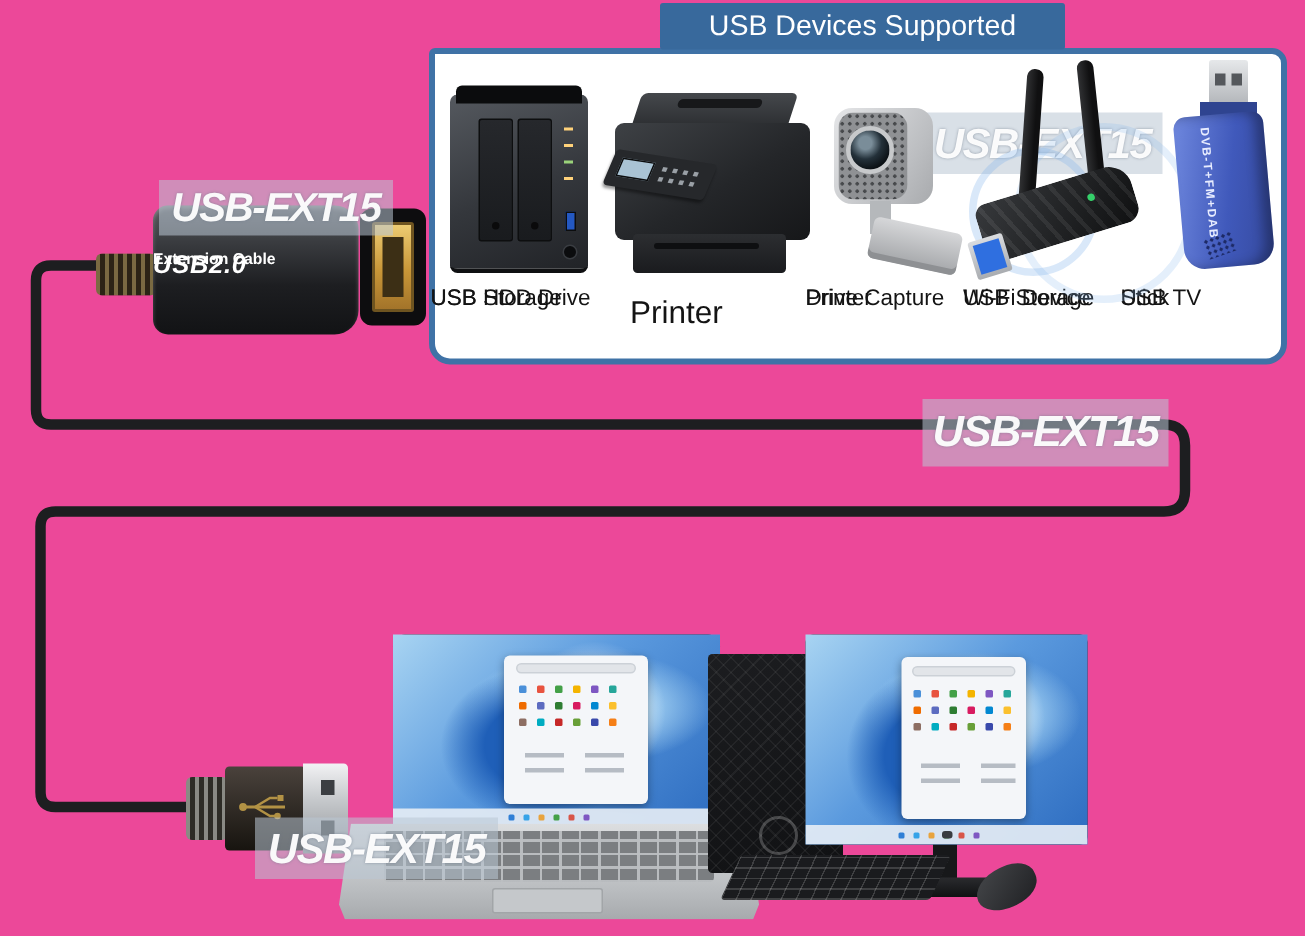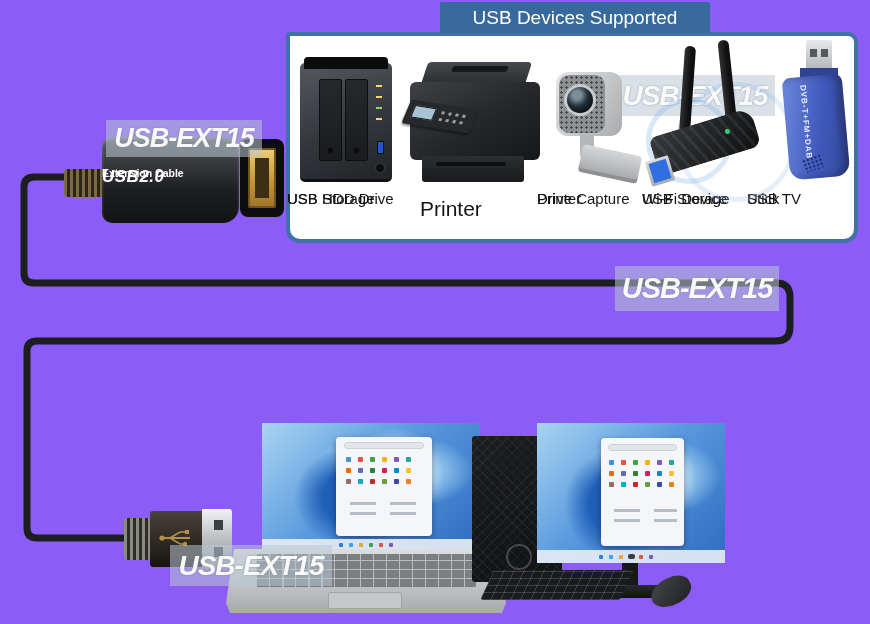--- a/index.html
+++ b/index.html
@@ -1,16 +1,16 @@
 <!DOCTYPE html>
 <html><head>
 <meta charset="utf-8">
 <style>
   html,body{margin:0;padding:0;background:#fff;}
-  #canvas{position:relative;width:870px;height:624px;background:#8b5cf6;overflow:hidden;
+  #canvas{position:relative;width:870px;height:624px;background:#ec4899;overflow:hidden;
           font-family:"Liberation Sans",sans-serif;}
   #canvas *{position:absolute;box-sizing:border-box;}
 
   
   #cable-svg{left:0;top:0;width:870px;height:624px;z-index:1;pointer-events:none;}
 
   
   .panel{left:286px;top:32px;width:572px;height:211px;background:#fff;
          border:4px solid #3F72A6;border-radius:4px 10px 14px 14px;z-index:2;}
   .panel-title{left:440px;top:2px;width:270px;height:31px;background:#38699C;color:#fff;

